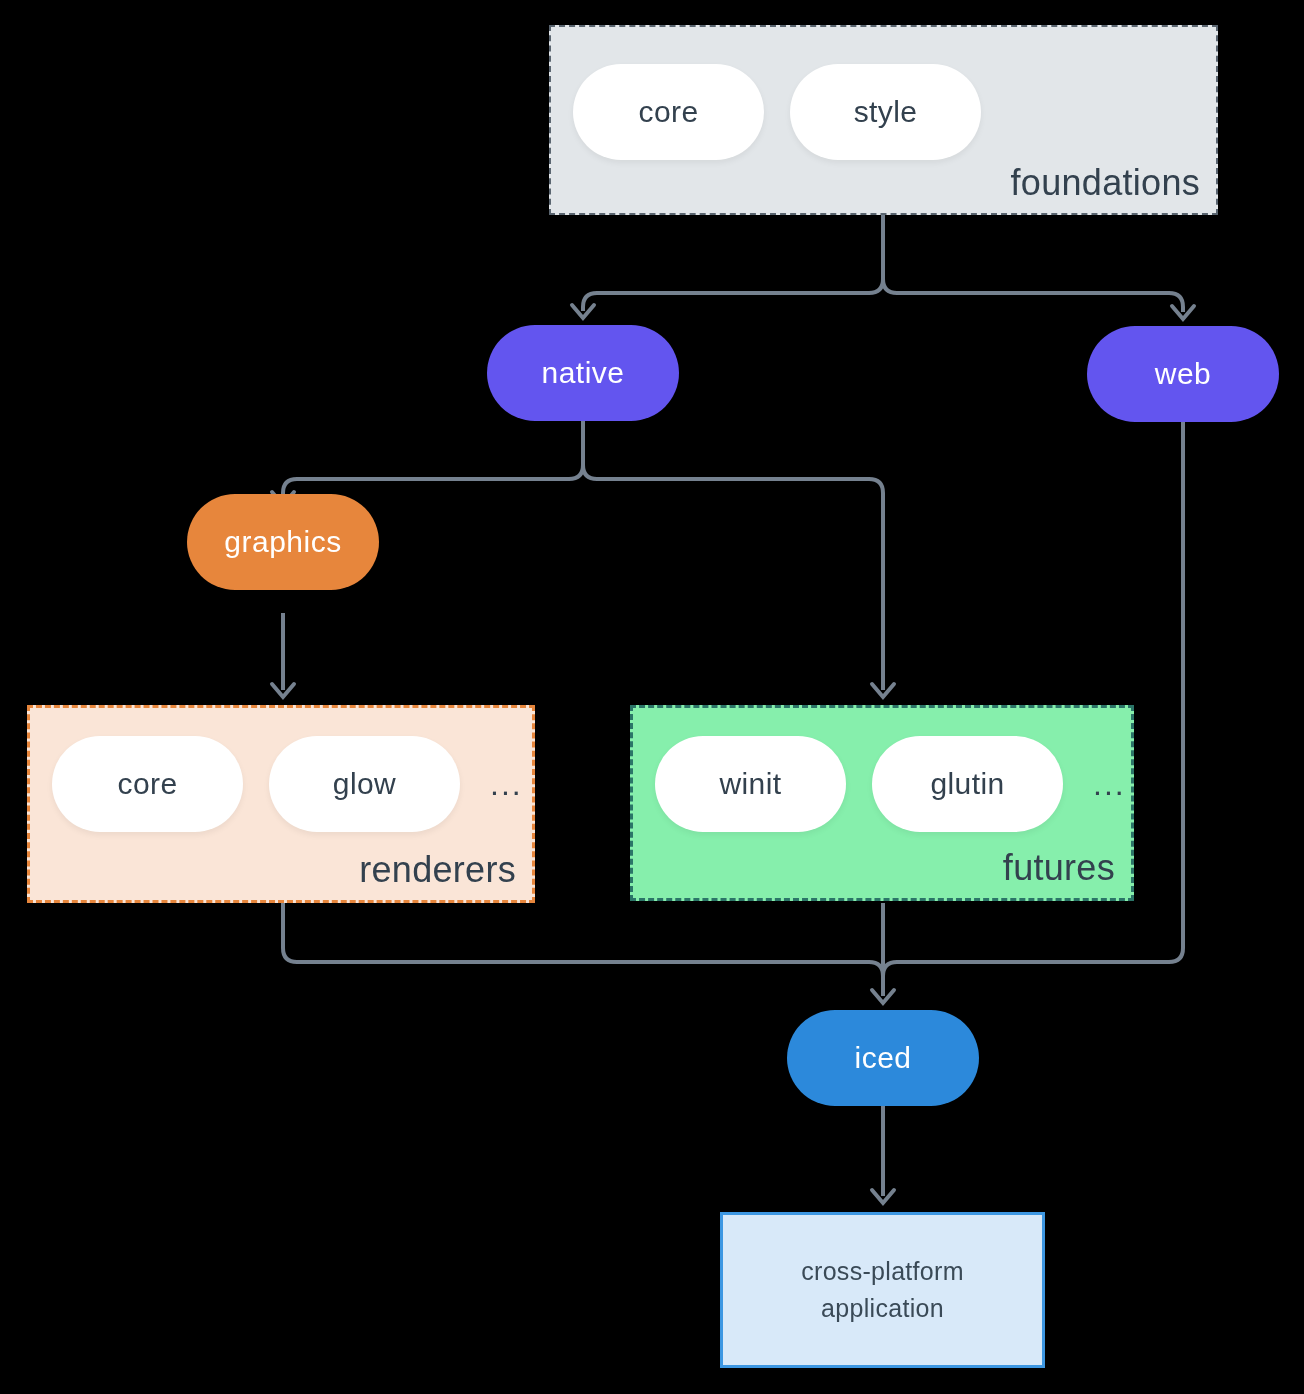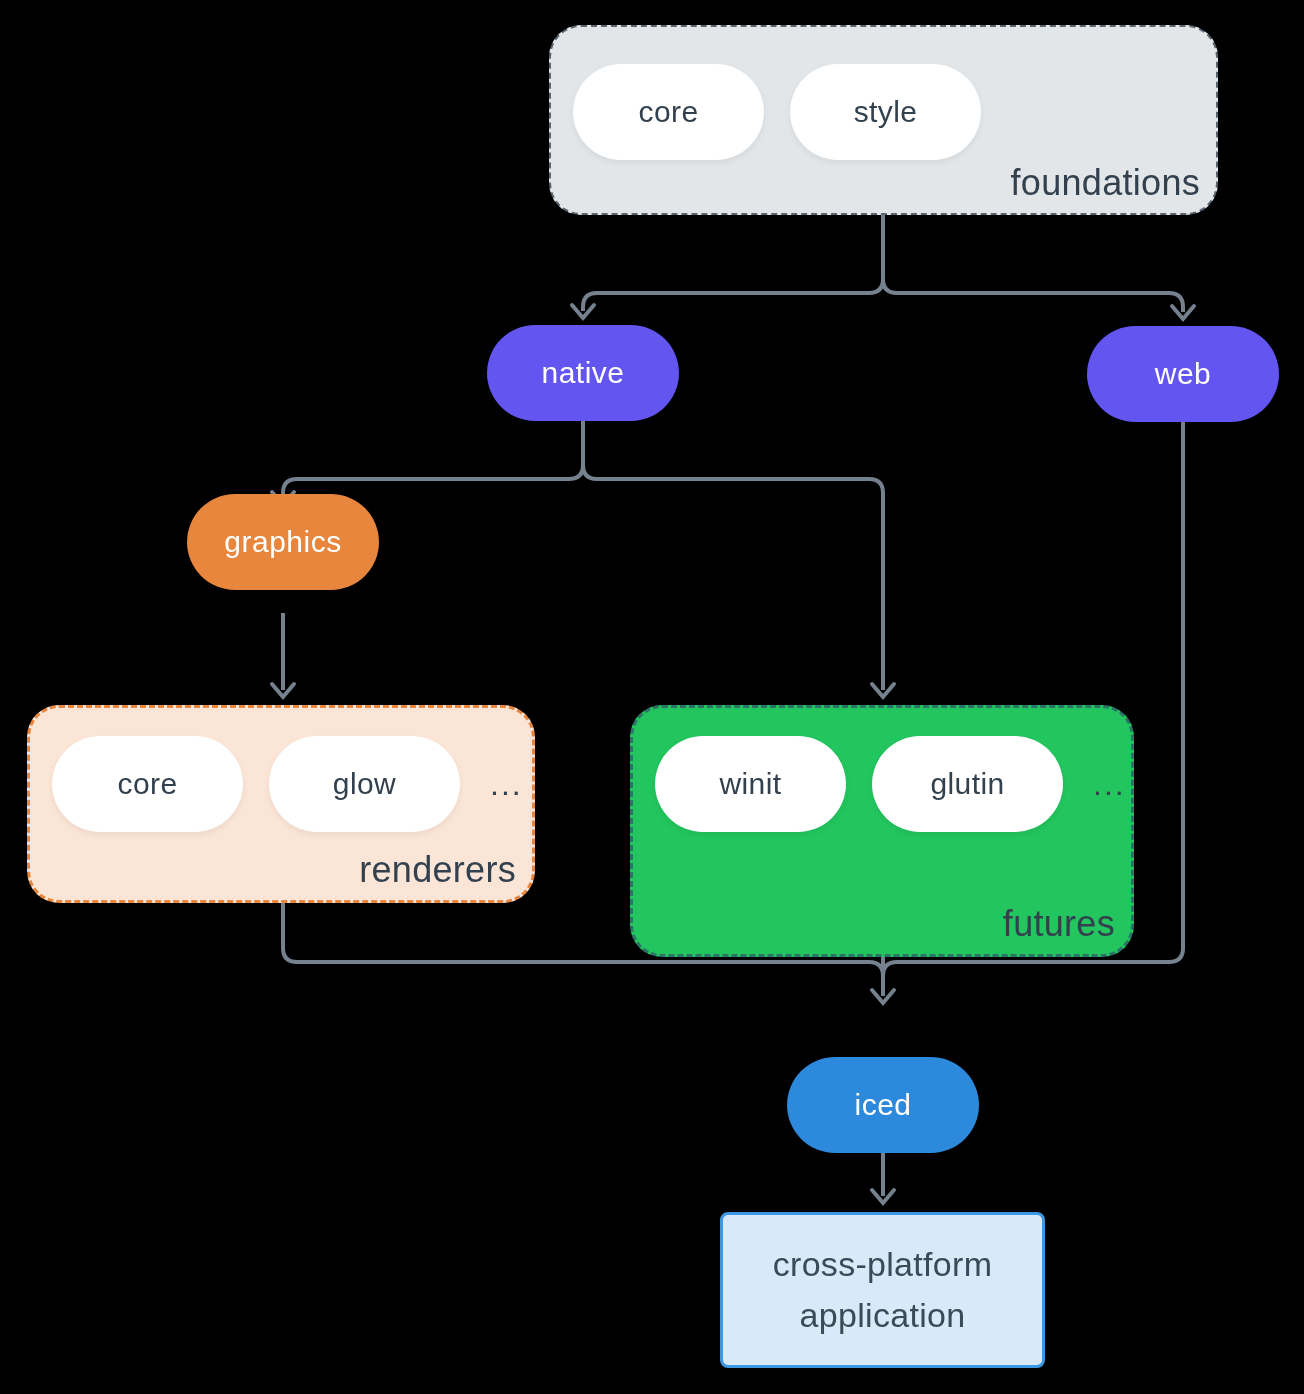--- a/index.html
+++ b/index.html
@@ -4,38 +4,38 @@
 <style>
   html,body{margin:0;padding:0;background:#000;}
   .canvas{
     position:relative;width:1304px;height:1394px;background:#000;overflow:hidden;
     font-family:"Liberation Sans","DejaVu Sans",sans-serif;
   }
   svg.wires{position:absolute;left:0;top:0;width:1304px;height:1394px;pointer-events:none;}
   svg.wires path{stroke:#75818F;stroke-width:4;fill:none;}
   svg.wires path.head{stroke-linejoin:miter;stroke-linecap:round;}
 
-  .group{position:absolute;box-sizing:border-box;border-radius:32px;}
+  .group{position:absolute;box-sizing:border-box;}
   .group .pills{display:flex;align-items:flex-start;}
   .group-label{
     position:absolute;right:16px;bottom:9px;font-size:36px;color:#33414E;letter-spacing:.3px;
   }
   .g-foundations{
     left:549px;top:25px;width:669px;height:190px;
     background:#E2E6E9;border:2px dashed #5A6570;
   }
   .g-foundations .pills{padding:37px 22px 0 22px;gap:26px;}
   .g-renderers{
     left:27px;top:705px;width:508px;height:198px;
     background:#FAE5D7;border:3px dashed #E7863C;
   }
   .g-renderers .pills{padding:28px 0 0 22px;gap:26px;}
   .g-shells{
-    left:630px;top:705px;width:504px;height:252px;
-    background:#22c55e;border:3px dashed #2B7568;text-align:right;
+    left:630px;top:705px;width:504px;height:196px;
+    background:#86efac;border:3px dashed #2B7568;text-align:right;
   }
   .g-shells .pills{padding:28px 0 0 22px;gap:26px;}
 
   .pill{
     box-sizing:border-box;width:191px;height:96px;border-radius:48px;
     display:flex;align-items:center;justify-content:center;
     font-size:30px;letter-spacing:.4px;
   }
   .pill.white{background:#FFFFFF;color:#33414E;box-shadow:0 3px 6px rgba(0,0,0,0.06);}
   .ellipsis{
@@ -44,27 +44,27 @@
   }
 
   .node{
     position:absolute;width:192px;height:96px;border-radius:48px;
     display:flex;align-items:center;justify-content:center;
     color:#FFFFFF;font-size:30px;letter-spacing:.5px;
   }
   .n-native{left:487px;top:325px;background:#6355EF;}
   .n-web{left:1087px;top:326px;background:#6355EF;}
   .n-graphics{left:187px;top:494px;background:#E7863C;}
-  .n-iced{left:787px;top:1010px;background:#2C89DB;margin-top:47px;}
+  .n-iced{left:787px;top:1010px;background:#2C89DB;}
 
   .app-box{
     position:absolute;left:720px;top:1212px;width:325px;height:156px;box-sizing:border-box;
-    background:#D8E9F9;border:3px solid #3D97E2;border-radius:8px;
+    background:#D8E9F9;border:3px solid #3D97E2;border-radius:0;
     display:flex;align-items:center;justify-content:center;text-align:center;
-    color:#3A4A57;font-size:34px;line-height:1.5;letter-spacing:.3px;
+    color:#3A4A57;font-size:25px;line-height:1.5;letter-spacing:.3px;
     padding:0 28px;
   }
 </style>
 </head>
 <body>
 
 <div class="canvas">
 
   <svg class="wires" viewBox="0 0 1304 1394">
 

